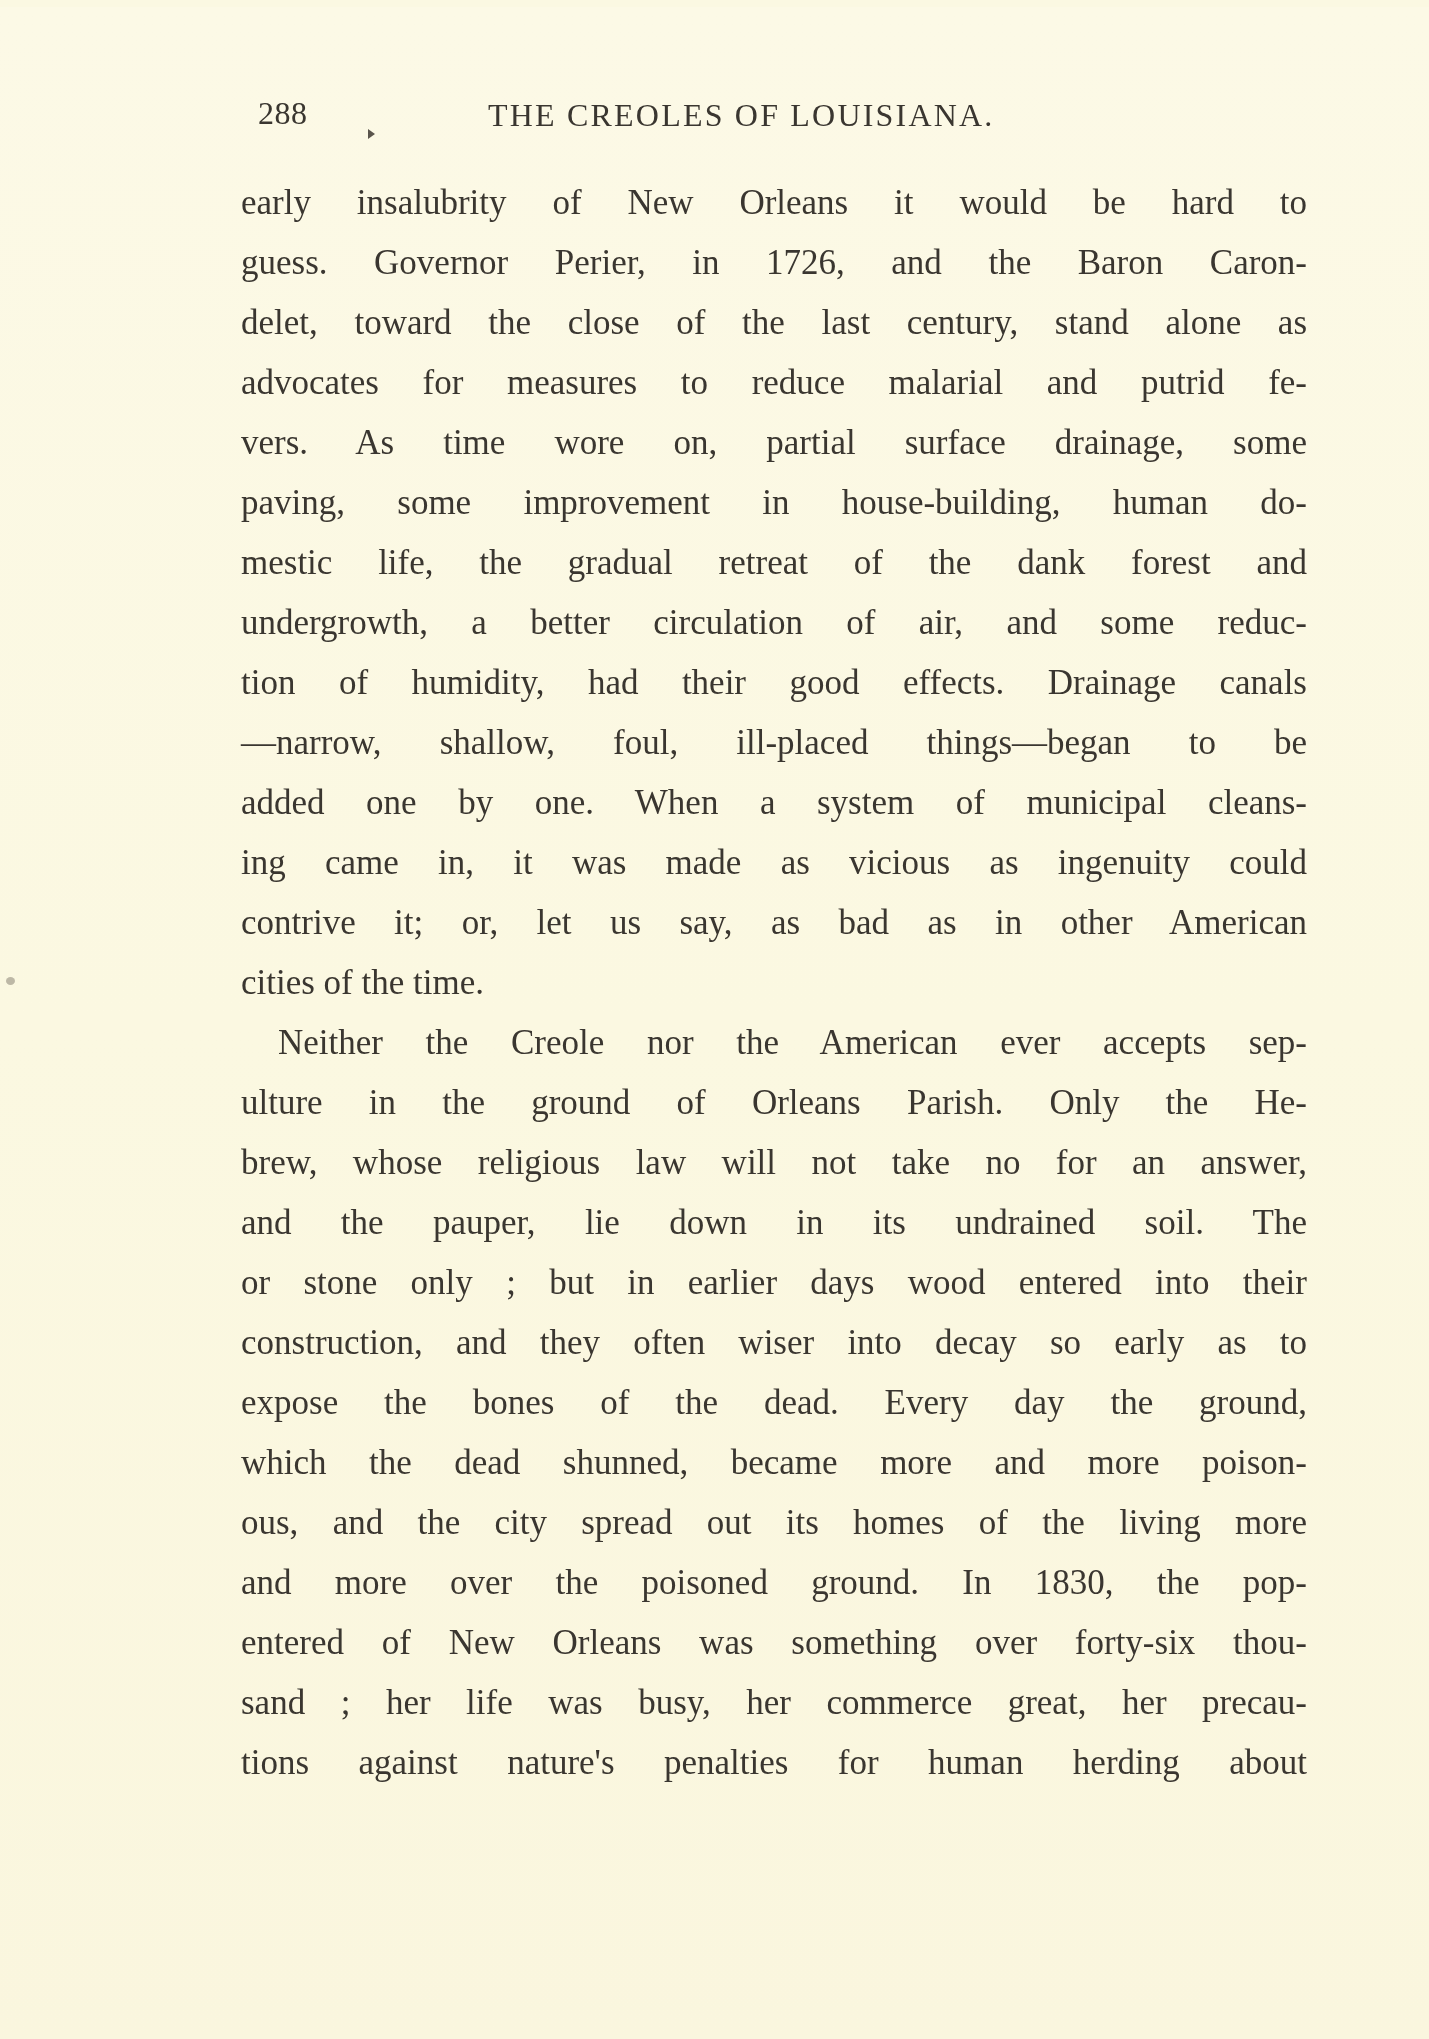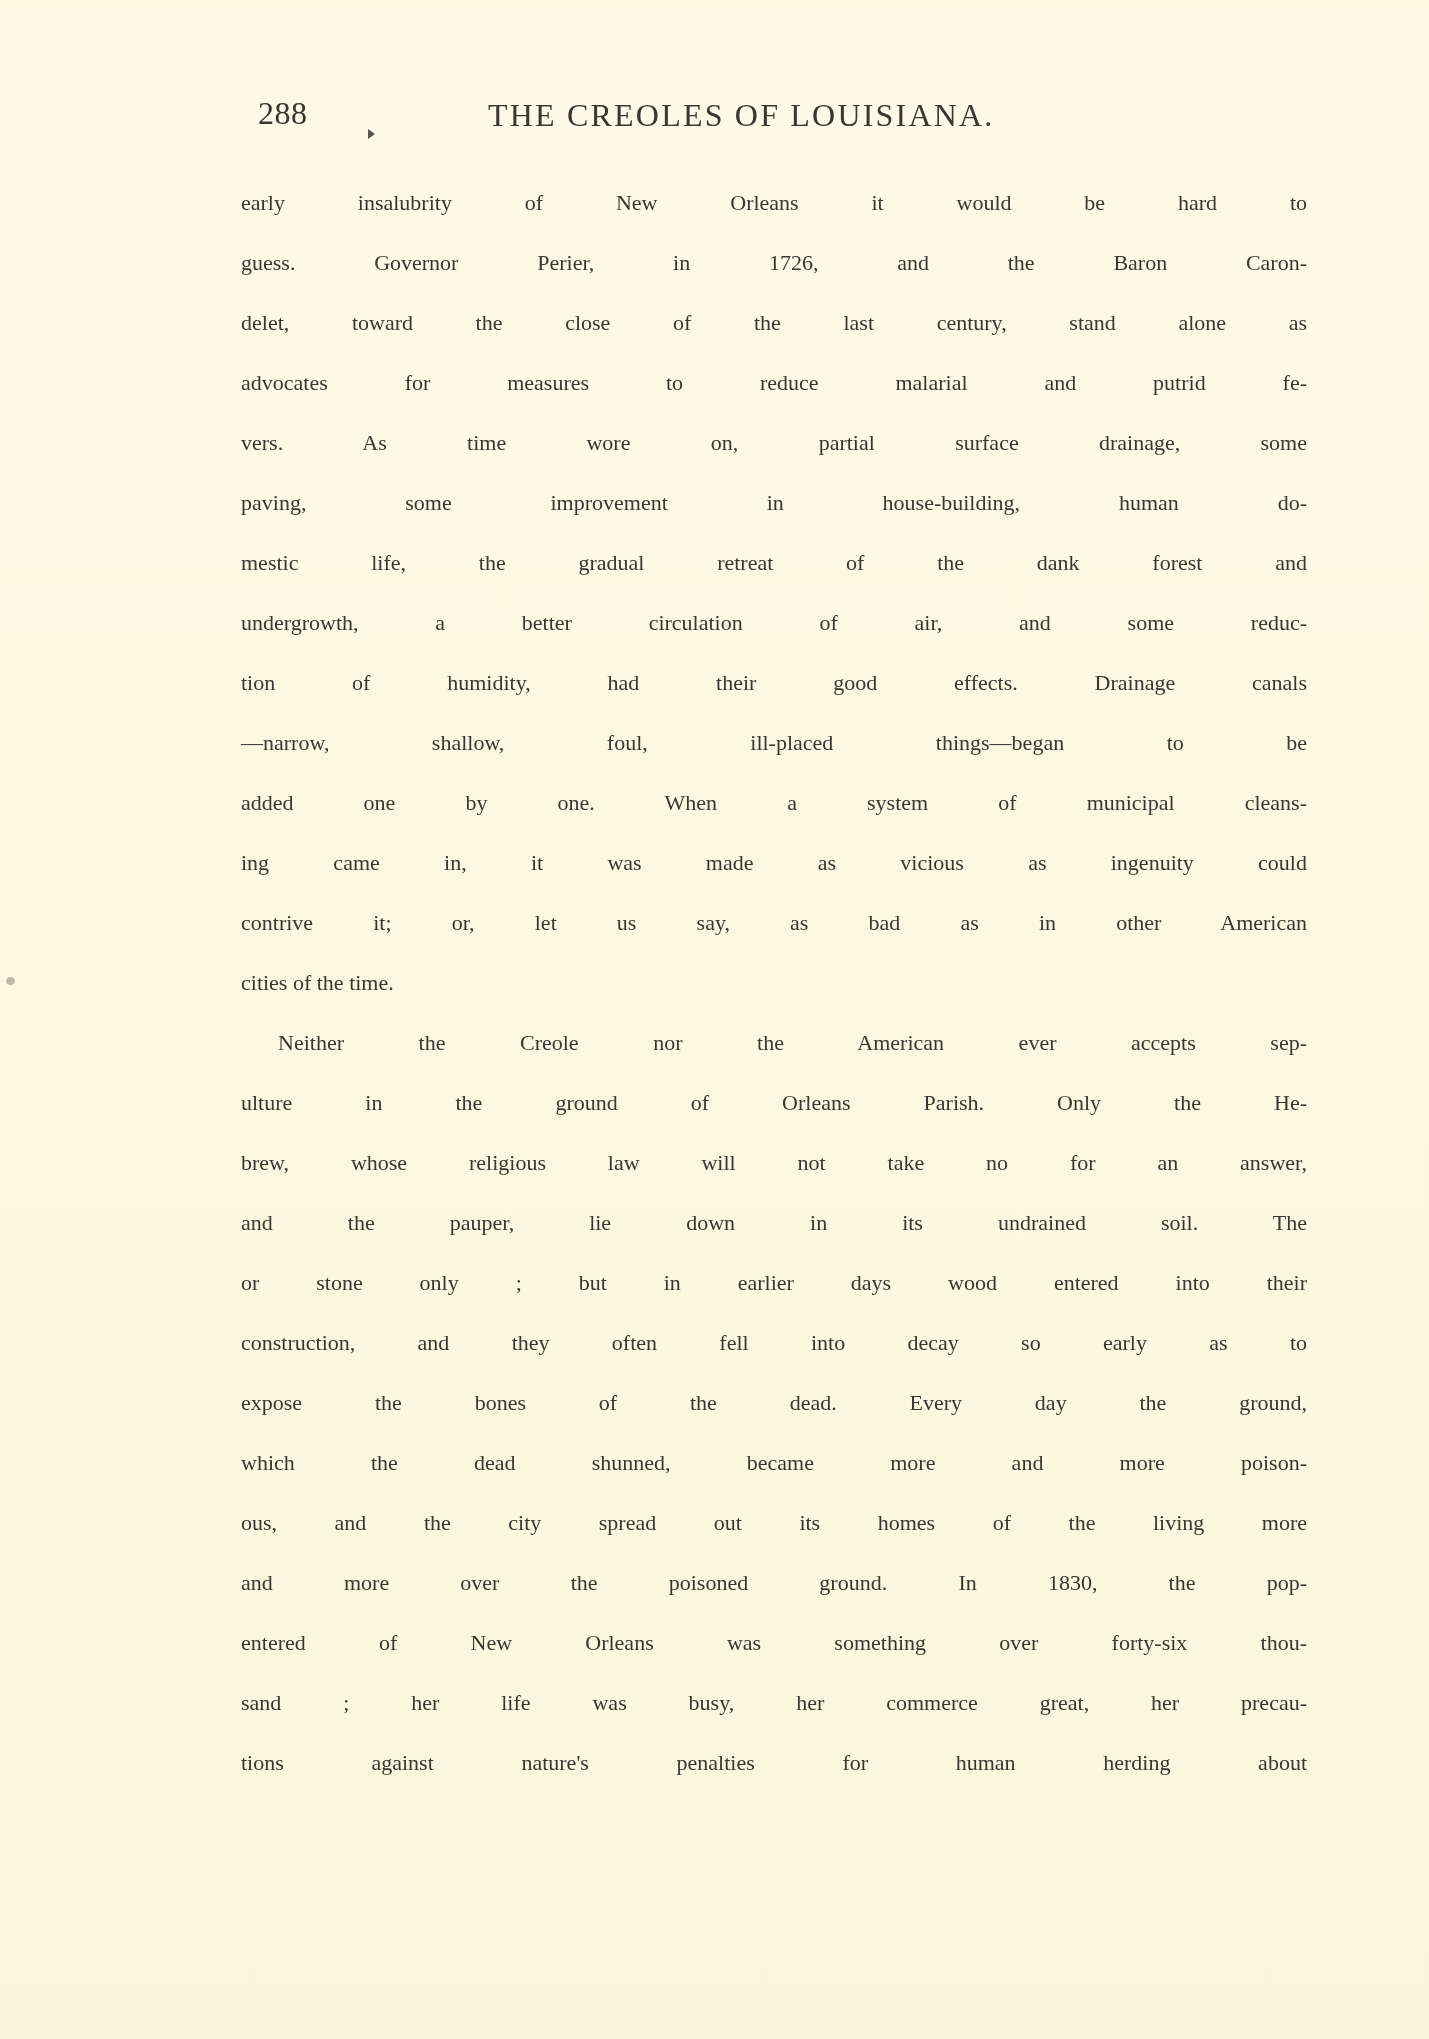--- a/index.html
+++ b/index.html
@@ -63,21 +63,21 @@
     .body-text {
       position: absolute;
       left: 241px;
       top: 166px;
       width: 1066px;
     }
     .line {
       display: block;
       height: 60px;
       line-height: 60px;
-      font-size: 22px;
+      font-size: 35px;
       text-align: justify;
       text-align-last: justify;
       white-space: nowrap;
       overflow: visible;
     }
     .line.last {
       text-align-last: left;
     }
     .line.indent {
       padding-left: 37px;
@@ -110,21 +110,21 @@
         <span class="line" style="white-space: nowrap; display: block; word-spacing: 0px;"><span style="white-space: nowrap; word-spacing: 0px;">ing came in, it was made as vicious as ingenuity could</span></span>
         <span class="line" style="white-space: nowrap; display: block; word-spacing: 0px;"><span style="white-space: nowrap; word-spacing: 0px;">contrive it; or, let us say, as bad as in other American</span></span>
         <span class="line last">cities of the time.</span>
       </div>
       <div>
         <span class="line indent" style="white-space: nowrap; display: block; word-spacing: 0px;"><span style="white-space: nowrap; word-spacing: 0px;">Neither the Creole nor the American ever accepts sep-</span></span>
         <span class="line" style="white-space: nowrap; display: block; word-spacing: 0px;"><span style="white-space: nowrap; word-spacing: 0px;">ulture in the ground of Orleans Parish. Only the He-</span></span>
         <span class="line" style="white-space: nowrap; display: block; word-spacing: 0px;"><span style="white-space: nowrap; word-spacing: 0px; font-family: Liberation Serif, serif;">brew, whose religious law will not take no for an answer,</span></span>
         <span class="line" style="white-space: nowrap; display: block; word-spacing: 0px;"><span style="white-space: nowrap; word-spacing: 0px;">and the pauper, lie down in its undrained soil. The</span></span>
         <span class="line" style="white-space: nowrap; display: block; word-spacing: 0px;"><span style="white-space: nowrap; word-spacing: 0px;">or stone only ; but in earlier days wood entered into their</span></span>
-        <span class="line" style="white-space: nowrap; display: block; word-spacing: 0px;"><span style="white-space: nowrap; word-spacing: 0px;">construction, and they often fell into decay so early as to</span></span>
+        <span class="line" style="white-space: nowrap; display: block; word-spacing: 0px;"><span style="white-space: nowrap; word-spacing: 0px;">construction, and they often wiser into decay so early as to</span></span>
         <span class="line" style="white-space: nowrap; display: block; word-spacing: 0px;"><span style="white-space: nowrap; word-spacing: 0px;">expose the bones of the dead. Every day the ground,</span></span>
         <span class="line" style="white-space: nowrap; display: block; word-spacing: 0px;"><span style="white-space: nowrap; word-spacing: 0px;">which the dead shunned, became more and more poison-</span></span>
         <span class="line" style="white-space: nowrap; display: block; word-spacing: 0px;"><span style="white-space: nowrap; word-spacing: 0px;">ous, and the city spread out its homes of the living more</span></span>
         <span class="line" style="white-space: nowrap; display: block; word-spacing: 0px;"><span style="white-space: nowrap; word-spacing: 0px;">and more over the poisoned ground. In 1830, the pop-</span></span>
         <span class="line" style="white-space: nowrap; display: block; word-spacing: 0px;"><span style="white-space: nowrap; word-spacing: 0px;">entered of New Orleans was something over forty-six thou-</span></span>
         <span class="line" style="white-space: nowrap; display: block; word-spacing: 0px;"><span style="white-space: nowrap; word-spacing: 0px;">sand ; her life was busy, her commerce great, her precau-</span></span>
         <span class="line" style="white-space: nowrap; display: block; word-spacing: 0px;"><span style="white-space: nowrap; word-spacing: 0px;">tions against nature's penalties for human herding about</span></span>
       </div>
     </div>
 </div>

